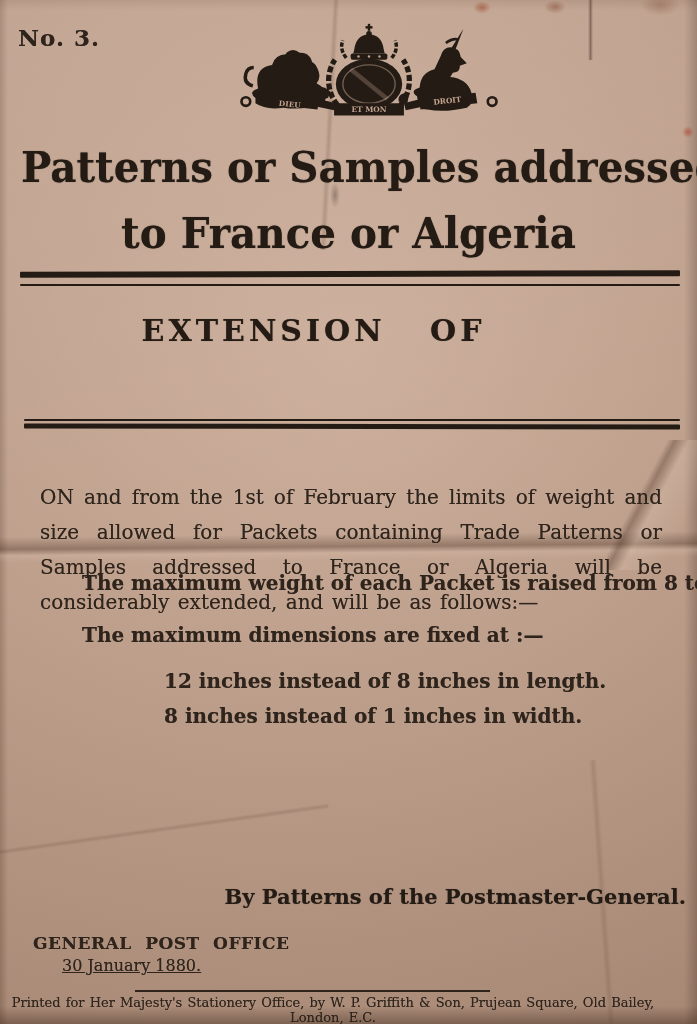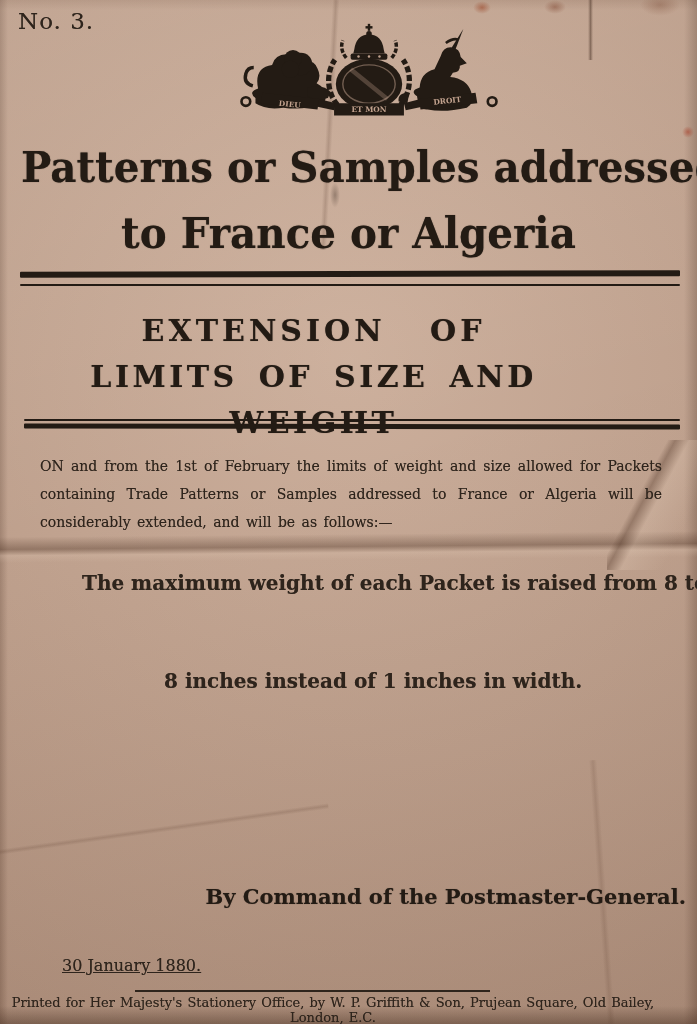--- a/index.html
+++ b/index.html
@@ -41,21 +41,21 @@
   .fold-corner{right:0;top:440px;width:90px;height:130px;
     background:linear-gradient(118deg,transparent 38%,rgba(66,40,26,.32) 43%,rgba(222,198,178,.30) 52%,transparent 78%);}
   .stain{position:absolute;border-radius:50%;pointer-events:none;}
   .stain-a{left:473px;top:1px;width:18px;height:13px;background:radial-gradient(ellipse,rgba(150,62,32,.55),rgba(150,62,32,0) 70%);}
   .stain-b{left:544px;top:0;width:22px;height:14px;background:radial-gradient(ellipse,rgba(120,60,38,.45),rgba(120,60,38,0) 70%);}
   .stain-c{left:682px;top:126px;width:12px;height:12px;background:radial-gradient(circle,rgba(165,52,30,.55),rgba(165,52,30,0) 70%);}
   .stain-d{left:640px;top:-6px;width:40px;height:22px;background:radial-gradient(ellipse,rgba(110,58,36,.30),rgba(110,58,36,0) 70%);}
   .smudge-a{left:330px;top:182px;width:10px;height:26px;background:radial-gradient(ellipse,rgba(55,40,30,.35),rgba(55,40,30,0) 70%);}
 
   
-  .notice-number{position:absolute;left:18px;top:8px;font-size:23px;font-weight:normal;letter-spacing:1px;}
+  .notice-number{position:absolute;left:18px;top:24px;font-size:23px;font-weight:bold;letter-spacing:1px;}
   .emblem{position:absolute;left:238px;top:22px;width:262px;height:98px;color:var(--ink-heavy);}
   .emblem svg{width:100%;height:100%;}
 
   .title{position:absolute;left:0;top:134px;width:697px;text-align:center;
     font-weight:bold;font-size:43px;line-height:66px;color:var(--ink-heavy);
     text-shadow:0 0 1px rgba(35,27,20,.6);}
   .title .tline{transform:scaleX(.94);transform-origin:50% 50%;white-space:nowrap;}
 
   .rule{position:absolute;left:20px;width:660px;}
   .rule .bar{background:var(--ink-heavy);border-radius:1px;}
@@ -64,22 +64,22 @@
   .rule-1 .b2{height:2px;}
   .rule-2{top:419px;left:24px;width:656px;}
   .rule-2 .b1{height:2px;margin-bottom:3px;}
   .rule-2 .b2{height:5px;transform:rotate(.1deg);}
 
   .subheading{position:absolute;left:0;top:308px;width:627px;text-align:center;
     font-weight:bold;color:var(--ink-heavy);text-shadow:0 0 .8px rgba(35,27,20,.55);}
   .subheading .s1{font-size:30px;letter-spacing:4px;word-spacing:30px;line-height:46px;}
   .subheading .s2{font-size:30px;letter-spacing:3.5px;word-spacing:7px;line-height:46px;}
 
-  .intro{position:absolute;left:40px;top:452px;width:622px;
-    font-size:14px;line-height:28px;text-align:justify;word-spacing:2px;}
+  .intro{position:absolute;left:40px;top:480px;width:622px;
+    font-size:20px;line-height:35px;text-align:justify;word-spacing:2px;}
   .emphasis{position:absolute;font-weight:bold;font-size:20px;white-space:nowrap;}
   .weight-rule{left:82px;top:571px;}
   .dims-intro{left:82px;top:623px;}
   .dim-list{position:absolute;left:164px;top:664px;font-weight:bold;font-size:20px;line-height:35px;}
   .closing{position:absolute;left:40px;top:784px;width:624px;
     font-size:20px;line-height:34px;text-align:justify;text-indent:44px;word-spacing:3px;}
   .command{position:absolute;right:11px;top:884px;font-weight:bold;font-size:21px;white-space:nowrap;
     color:var(--ink-heavy);text-shadow:0 0 .8px rgba(35,27,20,.5);}
 
   .gpo{position:absolute;left:33px;top:933px;font-weight:bold;font-size:17px;letter-spacing:.5px;word-spacing:7px;}
@@ -170,36 +170,38 @@
     <div class="tline">to France or Algeria</div>
   </div>
 
   <div class="rule rule-1">
     <div class="bar b1"></div>
       <div class="bar b2"></div>
   </div>
 
   <div class="subheading">
     <div class="s1">EXTENSION OF</div>
-    <div class="s2">LIMITS OF SIZE AND WEIGHT</div>
   </div>
 
   <div class="rule rule-2">
     <div class="bar b1"></div>
       <div class="bar b2"></div>
   </div>
 
   <p class="intro ink">ON and from the 1st of February the limits of weight and size allowed for Packets containing Trade Patterns or Samples addressed to France or Algeria will be considerably extended, and will be as follows:—</p>
 
   <div class="emphasis weight-rule ink">The maximum weight of each Packet is raised from 8 to 12 ounces.</div>
+  <div class="emphasis dims-intro ink">The maximum dimensions are fixed at :—</div>
 
   <div class="dim-list ink">
+    <div>12 inches instead of 8 inches in length.</div>
     <div>8 inches instead of 1 inches in width.</div>
   </div>
 
 
-  <div class="command">By Command of the Postmaster-General.</div>
-
+  <div class="command">By Patterns of the Postmaster-General.</div>
+
+  <div class="gpo ink">GENERAL POST OFFICE</div>
   <div class="gpo-date ink">30 January 1880.</div>
   <div class="footer-line"></div>
   <div class="imprint ink">Printed for Her Majesty's Stationery Office, by W. P. Griffith &amp; Son, Prujean Square, Old Bailey, London, E.C.</div>
 
 </div>
 
 </body></html>

